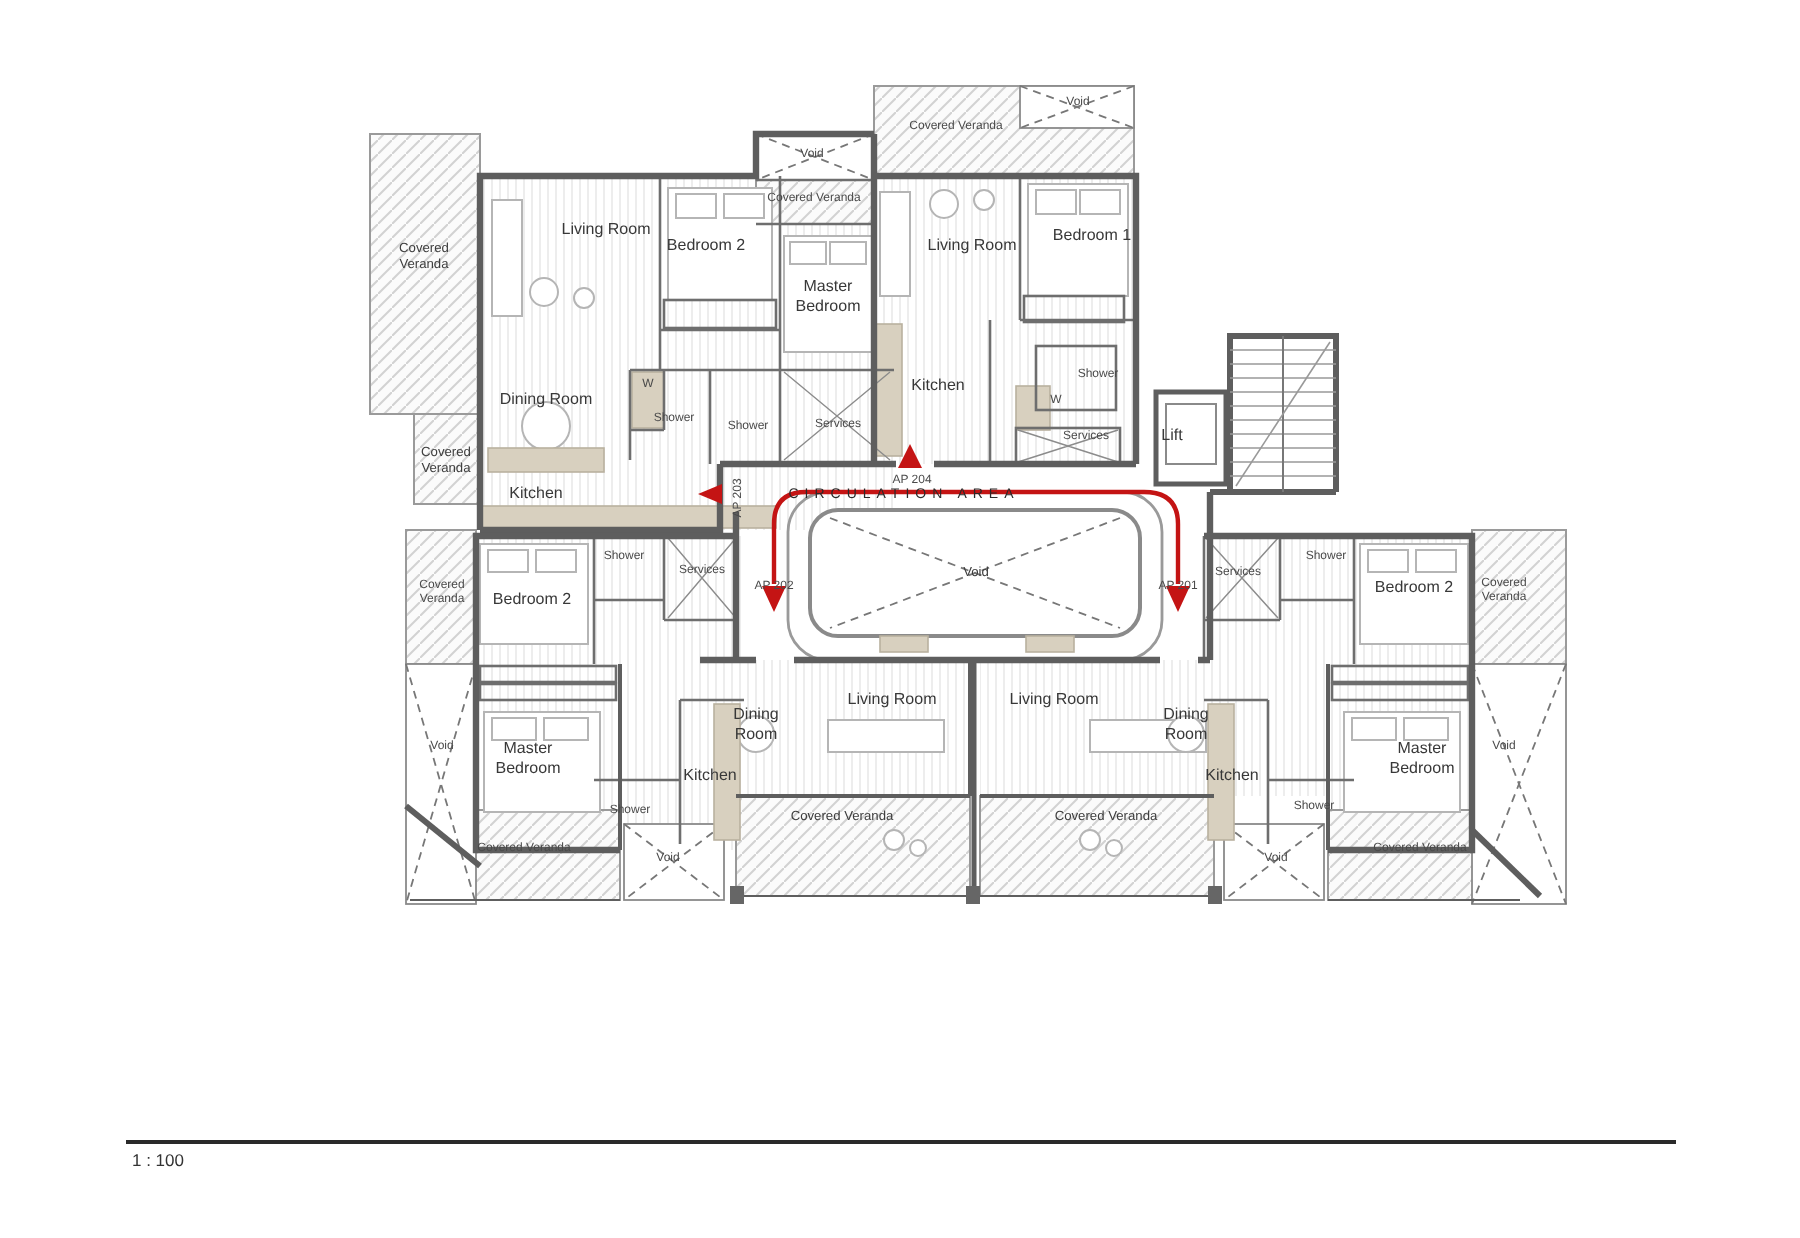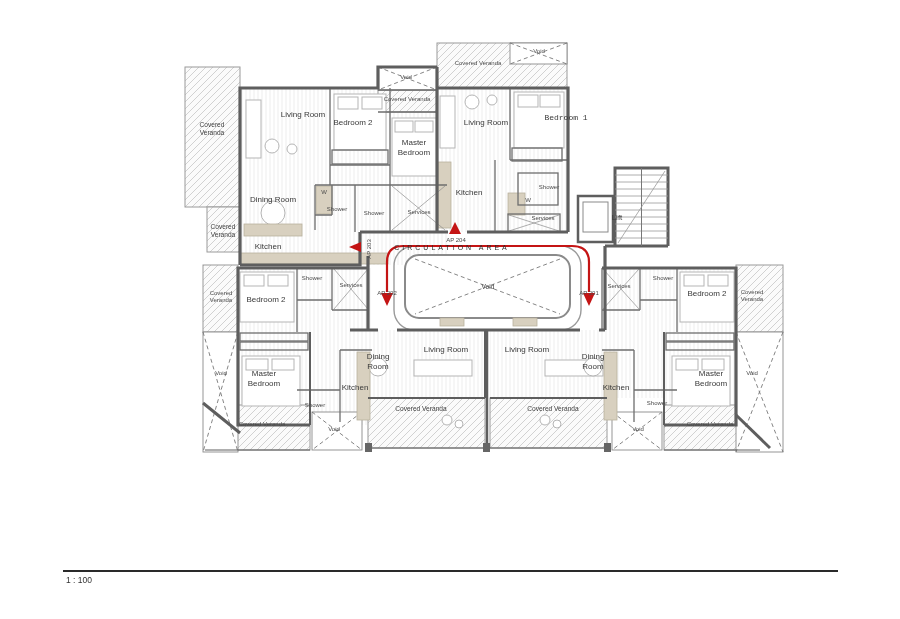--- a/index.html
+++ b/index.html
@@ -224,26 +224,26 @@
       <div class="lbl m" style="left: 268px; top: 247px;">Kitchen</div>
       <div class="lbl xs" style="left: 324px; top: 193px;">W</div>
       <div class="lbl xs" style="left: 337px; top: 210px;">Shower</div>
       <div class="lbl xs" style="left: 374px; top: 214px;">Shower</div>
       <div class="lbl xs" style="left: 419px; top: 213px;">Services</div>
       <div class="lbl xs" style="left: 406px; top: 78px;">Void</div>
       <div class="lbl xs" style="left: 407px; top: 100px;">Covered Veranda</div>
       <div class="lbl xs" style="left: 478px; top: 64px;">Covered Veranda</div>
       <div class="lbl xs" style="left: 539px; top: 52px;">Void</div>
       <div class="lbl m" style="left: 486px; top: 123px;">Living Room</div>
-      <div class="lbl m" style="left: 566px; top: 118px; font-family: Liberation Mono, monospace;">Bedroom 1</div>
+      <div class="lbl m" style="left: 546px; top: 118px;">Bedroom 1</div>
       <div class="lbl m" style="left: 469px; top: 193px;">Kitchen</div>
       <div class="lbl xs" style="left: 549px; top: 188px;">Shower</div>
       <div class="lbl xs" style="left: 528px; top: 201px;">W</div>
       <div class="lbl xs" style="left: 543px; top: 219px;">Services</div>
-      <div class="lbl m" style="left: 597px; top: 218px; padding-left: 40px;">Lift</div>
+      <div class="lbl m" style="left: 566px; top: 218px; padding-left: 40px;">Lift</div>
       <div class="lbl circ" style="left: 452px; top: 248px;">CIRCULATION AREA</div>
       <div class="lbl xs" style="left: 456px; top: 241px;">AP 204</div>
       <div class="lbl xs rot" style="left: 370px; top: 249px;">AP 203</div>
       <div class="lbl xs" style="left: 387px; top: 294px;">AP 202</div>
       <div class="lbl xs" style="left: 589px; top: 294px;">AP 201</div>
       <div class="lbl s" style="left: 488px; top: 287px;">Void</div>
       <div class="lbl xs" style="left: 221px; top: 297px;">Covered
 Veranda</div>
       <div class="lbl m" style="left: 266px; top: 300px;">Bedroom 2</div>
       <div class="lbl xs" style="left: 312px; top: 279px;">Shower</div>

